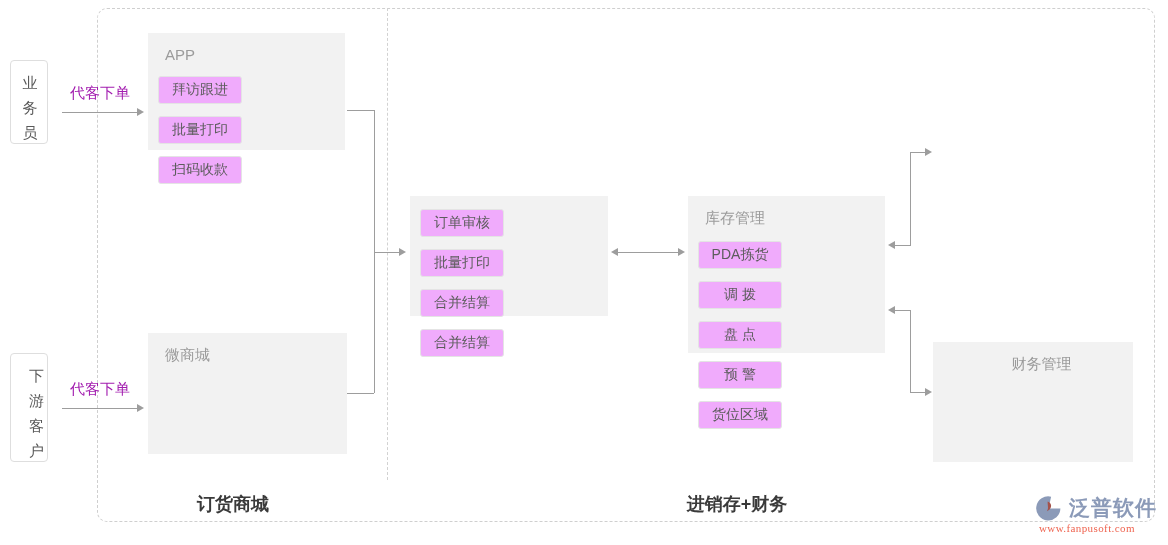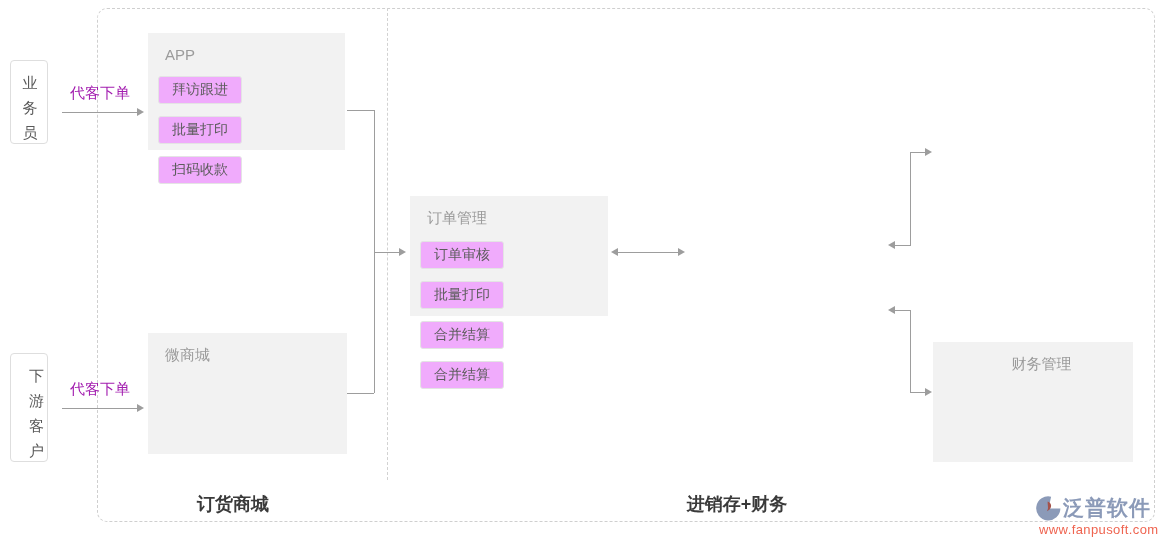--- a/index.html
+++ b/index.html
@@ -46,25 +46,25 @@
     color:#a21caf; }
 
   
   .section-label { position:absolute; font-size:18px; font-weight:bold; color:#3a3a3a;
     text-align:center; }
   .section-label.left  { left:155px; top:492px; width:156px; }
   .section-label.right { left:653px; top:492px; width:168px; }
 
   
   .logo { position:absolute; left:1036px; top:494px; width:128px; z-index:5; }
-  .logo-row { display:flex; align-items:center; gap:2px; }
+  .logo-row { display:flex; align-items:center; gap:8px; }
   .logo-name { font-size:21px; font-weight:bold; color:#8b9ab8; letter-spacing:1px;
     white-space:nowrap; }
-  .logo-url { font-size:13px; color:#ef6450; letter-spacing:0.4px; margin-top:0;
-    padding-left:3px; white-space:nowrap; }
+  .logo-url { font-size:11px; color:#ef6450; letter-spacing:0.4px; margin-top:0;
+    padding-left:3px; white-space:nowrap;font-family:Liberation Serif, serif; }
 </style>
 </head>
 <body>
 
 <div class="stage">
 
   <div class="boundary"></div>
   <div class="divider"></div>
 
   <div class="actor salesman">
@@ -89,29 +89,38 @@
       <div class="chip">批量打印</div>
       <div class="chip">扫码收款</div>
     </div>
   </div>
 
   <div class="panel mall">
     <div class="panel-title">微商城</div>
   </div>
 
   <div class="panel order">
-    <div class="panel-title">订单管理</div>
     <div class="panel-body">
       <div class="chip">订单审核</div>
       <div class="chip">批量打印</div>
       <div class="chip">合并结算</div>
       <div class="chip">合并结算</div>
     </div>
   </div>
 
+  <div class="panel inventory">
+    <div class="panel-title">库存管理</div>
+    <div class="panel-body">
+      <div class="chip">PDA拣货</div>
+      <div class="chip">调 拨</div>
+      <div class="chip">盘 点</div>
+      <div class="chip">预 警</div>
+      <div class="chip">货位区域</div>
+    </div>
+  </div>
 
 
   <div class="panel finance">
     <div class="panel-title">财务管理</div>
   </div>
 
   <div class="hline" style="left:347px; top:110px; width:27px;"></div>
   <div class="vline" style="left:374px; top:110px; height:283px;"></div>
   <div class="hline" style="left:347px; top:393px; width:27px;"></div>
   <div class="hline" style="left:374px; top:252px; width:27px;"></div>

